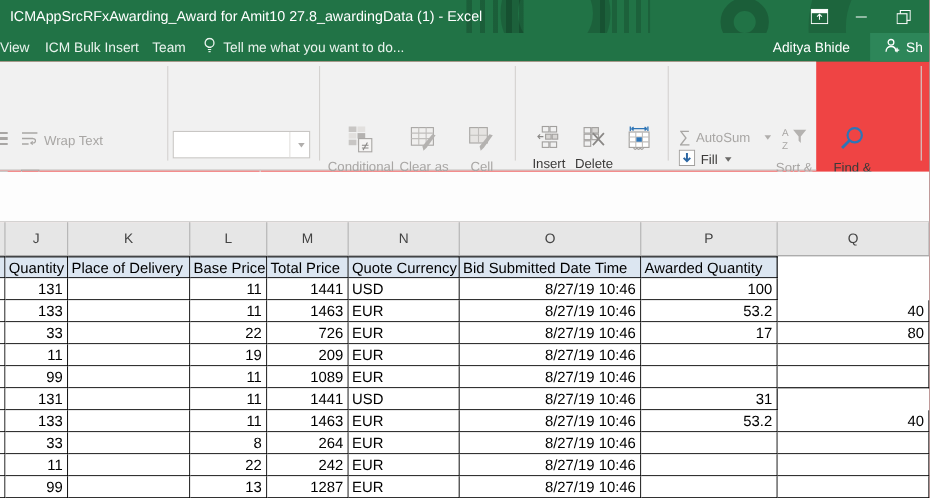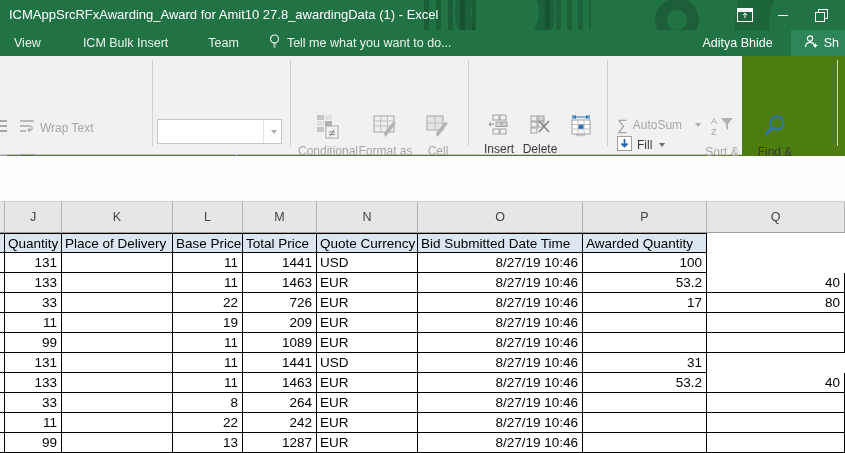--- a/index.html
+++ b/index.html
@@ -1,20 +1,20 @@
 <!DOCTYPE html>
 <html><head>
 <meta charset="utf-8">
 <style>
   * { margin:0; padding:0; box-sizing:border-box; }
   html,body { background:#888; }
   .app {
     position:relative; width:845px; height:453px; overflow:hidden;
     font-family:"Liberation Sans", sans-serif;
-    background:#4d7c0f;
+    background:#ef4444;
   }
   
   .titlebar { position:absolute; left:0; top:0; width:845px; height:30px; background:#217346; overflow:hidden; }
   .tb-decor { position:absolute; pointer-events:none; }
   .decor-bars1 { left:424px; top:0; width:52px; height:42px;
     background:repeating-linear-gradient(90deg, rgba(0,0,0,0.18) 0 5px, transparent 5px 12px); }
   .decor-bars2 { left:545px; top:0; width:46px; height:50px;
     background:repeating-linear-gradient(90deg, rgba(0,0,0,0.16) 0 5px, transparent 5px 11px); }
   .decor-ring1 { left:455px; top:-38px; width:100px; height:100px; border-radius:50%;
     border:16px solid rgba(0,0,0,0.15); }
@@ -23,21 +23,21 @@
   .decor-ring3 { left:735px; top:-70px; width:190px; height:190px; border-radius:50%;
     border:34px solid rgba(0,0,0,0.12); }
   .tb-title { position:absolute; left:9px; top:0; height:30px; line-height:30px;
     color:#ffffff; font-size:13px; white-space:nowrap; }
   .win-controls { position:absolute; right:0; top:0; height:30px; display:flex; align-items:center; gap:22px; padding-right:16px; }
   .win-btn { width:16px; height:14px; display:flex; align-items:center; justify-content:center; cursor:default; }
   .win-btn svg { display:block; }
   
   .menubar { position:absolute; left:0; top:30px; width:845px; height:26px; background:#217346;
     display:flex; align-items:center; color:#e9f3ed; font-size:12.5px; }
-  .menu-tab { padding:0 14px; height:26px; line-height:26px; white-space:nowrap; cursor:default; }
+  .menu-tab { padding:0 0; height:26px; line-height:26px; white-space:nowrap; cursor:default; }
   .tellme { display:flex; align-items:center; gap:7px; margin-left:16px; white-space:nowrap; }
   .menubar .spacer { flex:1; }
   .user-name { margin-right:18px; white-space:nowrap; color:#ffffff; }
   .share-seg { height:26px; display:flex; align-items:center; gap:5px; padding:0 6px 0 12px;
     background:#2d8659; color:#ffffff; white-space:nowrap; }
   
   .ribbon { position:absolute; left:0; top:56px; width:742px; height:99px; background:#f1f1f1;
     border-bottom:1px solid #c9c7c5; color:#3b3a39; font-size:12px; }
   .rsep { position:absolute; top:4px; width:1px; height:86px; background:#d4d2d0; }
   .grouplabel { position:absolute; top:128px; font-size:11.5px; color:#6b6a68; text-align:center; white-space:nowrap; }
@@ -210,21 +210,21 @@
       <span class="lbl"><span>Formatting</span><span class="caret dim"></span></span>
     </div>
     <div class="bigbtn disabled" style="left:358px; top:57px; width:55px;">
       <span>
         <svg width="28" height="28" viewBox="0 0 28 28">
             <rect x="2" y="3" width="20" height="16" fill="#f0efee" stroke="#a8a6a4"></rect>
             <path d="M2 8 H22 M2 13 H22 M8.7 3 V19 M15.4 3 V19" stroke="#c0bebc"></path>
             <path d="M24 10 L16 21 L13 24 L12 20 L21 9 Z" fill="#b4b2b0"></path>
           </svg>
       </span>
-      <span class="lbl">Format as</span>
+      <span class="lbl">Clear as</span>
       <span class="lbl"><span>Table</span><span class="caret dim"></span></span>
     </div>
     <div class="bigbtn disabled" style="left:413px; top:57px; width:50px;">
       <span>
         <svg width="28" height="28" viewBox="0 0 28 28">
             <rect x="3" y="3" width="16" height="14" fill="#e6e4e2" stroke="#a8a6a4"></rect>
             <path d="M3 10 H19 M11 3 V17" stroke="#c0bebc"></path>
             <path d="M24 10 L16 21 L13 24 L12 20 L21 9 Z" fill="#b4b2b0"></path>
           </svg>
       </span>

